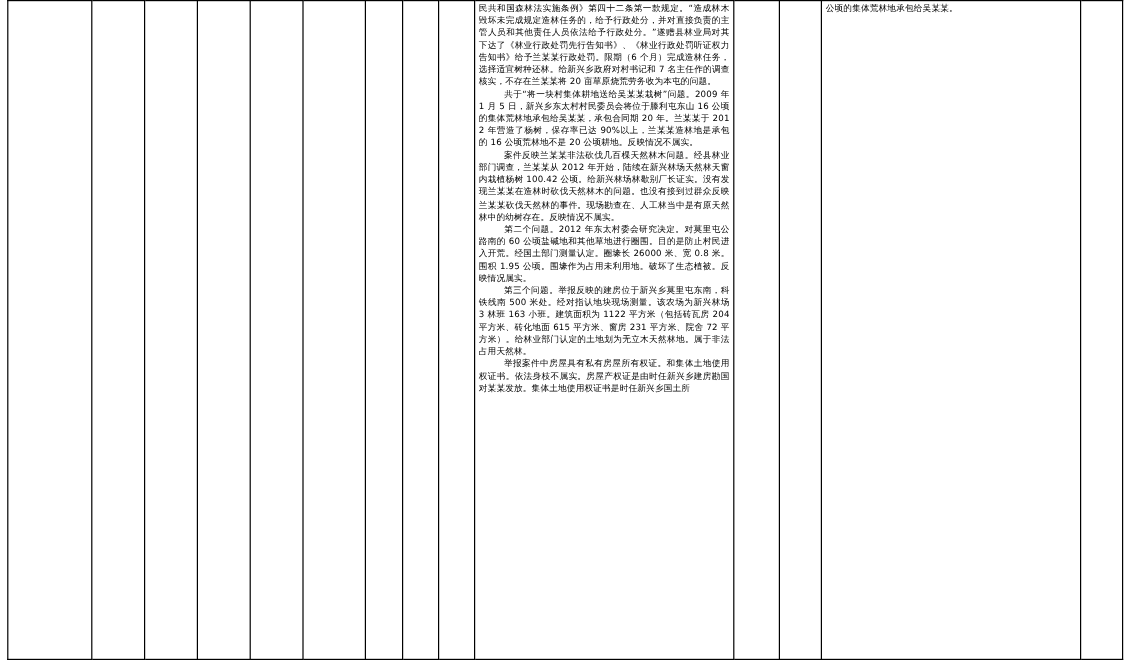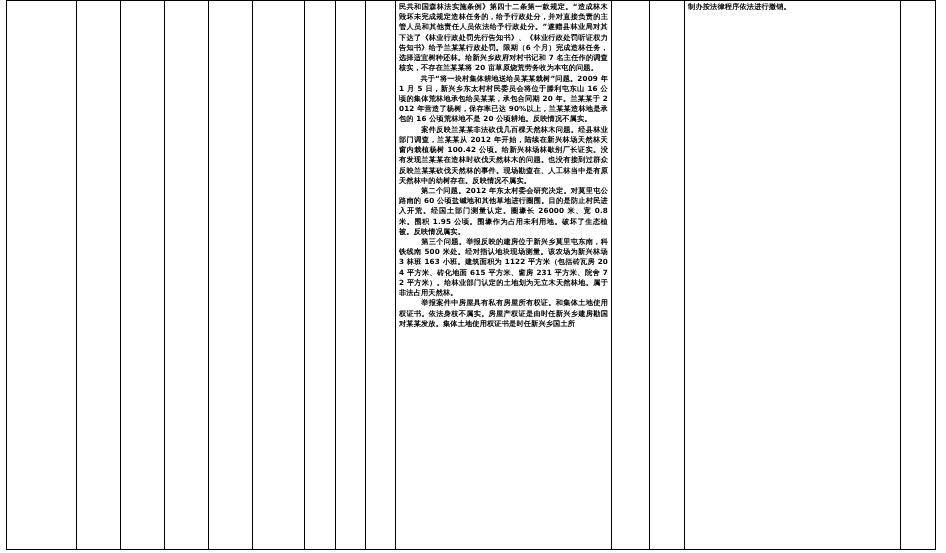--- a/index.html
+++ b/index.html
@@ -19,21 +19,20 @@
     width: 946px;
     height: 553px;
     box-sizing: border-box;
   }
   table.doc-table {
     border-collapse: collapse;
     table-layout: fixed;
     width: 930px;
     margin-left: 6px;
     margin-top: 0px;
-    font-weight: bold;
   }
   table.doc-table td {
     border: 1px solid #000000;
     vertical-align: top;
     padding: 1px 3px 2px 3px;
     font-size: 7.2px;
     line-height: 1.35;
   }
   
   col.c0 { width: 60px; }
@@ -122,21 +121,21 @@
         第三个问题。举报反映的建房位于新兴乡莫里屯东南，科铁线南 500 米处。经对指认地块现场测量。该农场为新兴林场 3 林班 163 小班。建筑面积为 1122 平方米（包括砖瓦房 204 平方米、砖化地面 615 平方米、窗房 231 平方米、院舍 72 平方米）。给林业部门认定的土地划为无立木天然林地。属于非法占用天然林。
         举报案件中房屋具有私有房屋所有权证。和集体土地使用权证书。依法身枝不属实。房屋产权证是由时任新兴乡建房勘国对某某发放。集体土地使用权证书是时任新兴乡国土所</span>
           </td>
         <td class="tall">
             <span class="cell-text"></span>
           </td>
         <td class="tall">
             <span class="cell-text"></span>
           </td>
         <td class="tall">
-            <span class="cell-text">制办按法律程序依法进行撤销。</span>
+            <span class="cell-text">公顷的集体荒林地承包给吴某某。</span>
           </td>
         <td class="tall">
             <span class="cell-text"></span>
           </td>
       </tr>
     </tbody>
   </table>
 </div>
 
 </body></html>

